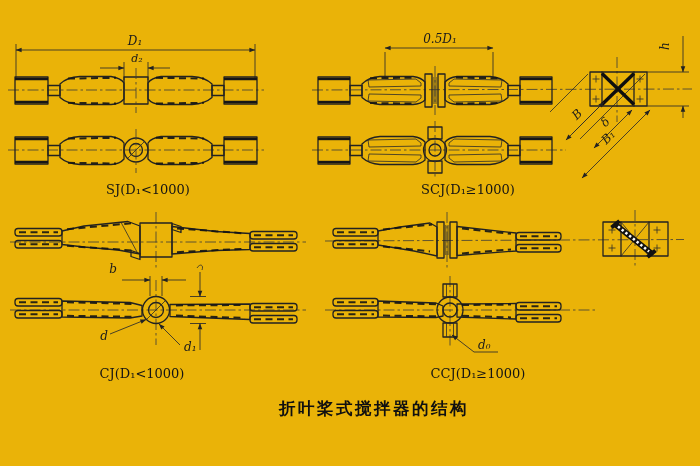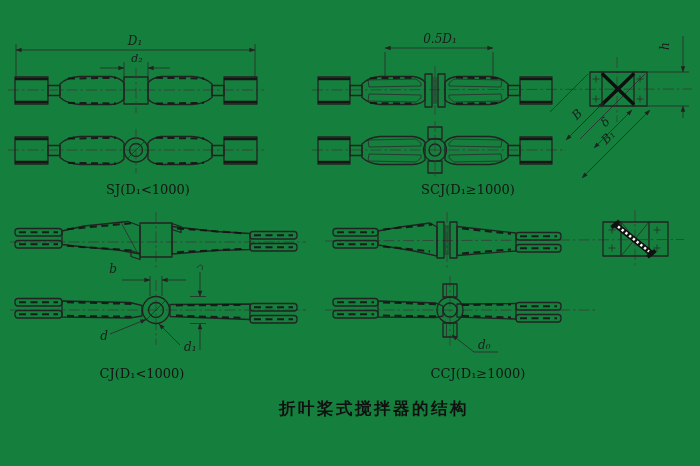--- a/index.html
+++ b/index.html
@@ -1,16 +1,16 @@
 <!DOCTYPE html>
 <html><head>
 <meta charset="utf-8">
 <style>
   html,body{margin:0;padding:0;background:#ffffff;}
-  #stage{position:relative;width:700px;height:466px;background:#15803d;overflow:hidden;
+  #stage{position:relative;width:700px;height:466px;background:#eab308;overflow:hidden;
          font-family:"DejaVu Serif",serif;}
   svg{display:block}
   .ln  {stroke:#222;stroke-width:1.3;fill:none;stroke-linejoin:round;stroke-linecap:round}
   .fat {stroke:#161616;stroke-width:2.4;fill:none;stroke-linecap:butt}
   .acc {stroke:#141414;stroke-width:2;fill:none;stroke-dasharray:7 4.5;opacity:.9}
   .cl  {stroke:#3a3a3a;stroke-width:.8;fill:none;stroke-dasharray:11 3 2.5 3}
   .dm  {stroke:#2b2b2b;stroke-width:.85;fill:none}
   .thin{stroke:#2b2b2b;stroke-width:.8;fill:none}
   .xb  {stroke:#0e0e0e;stroke-width:3.4;fill:none}
   .dim {font:italic 12px "DejaVu Serif",serif;fill:#1b1b1b}

